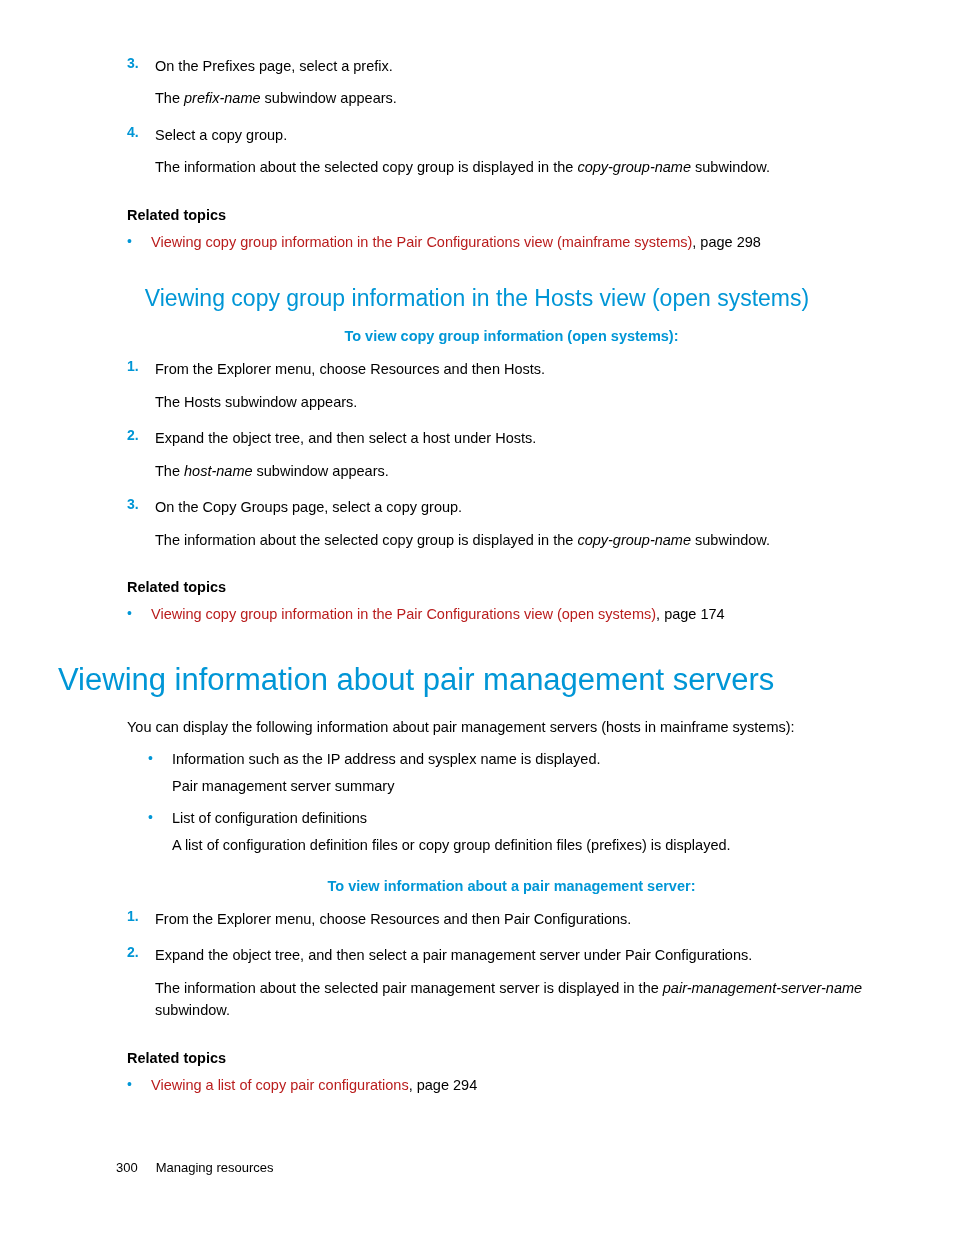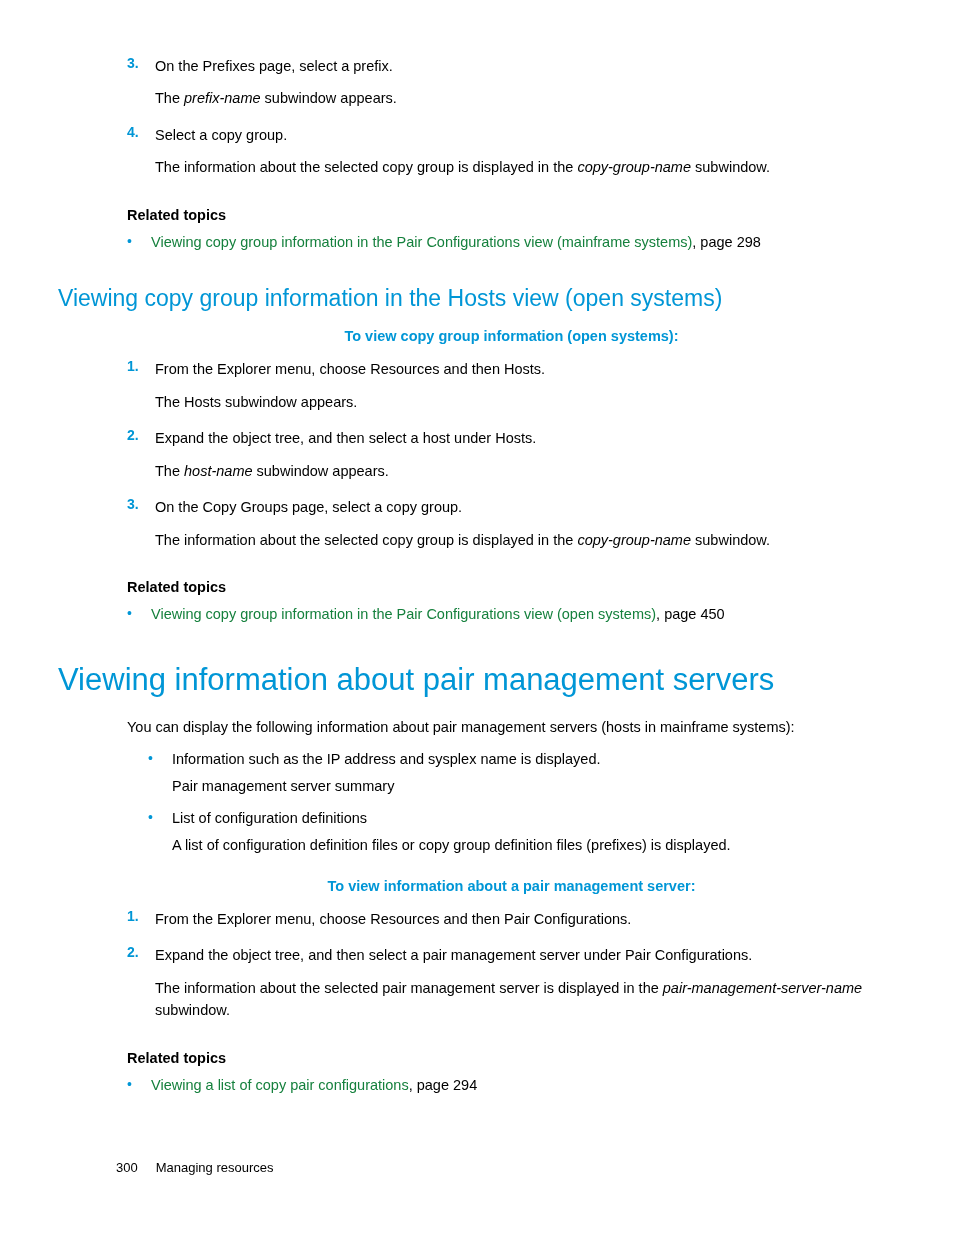--- a/index.html
+++ b/index.html
@@ -62,28 +62,29 @@
     line-height: 1.55;
   }
   .bullet-body {
     font-size: 14.5px;
     line-height: 1.55;
   }
   .bullet-body p {
     margin: 0 0 4px 0;
   }
   .link {
-    color: #15803d;
+    color: #b91c1c;
     text-decoration: none;
   }
   .h2 {
     font-size: 23px;
     color: #0096d6;
     font-weight: normal;
     margin: 32px 0 16px 0;
+    text-align: center;
   }
   .h1 {
     font-size: 31px;
     color: #0096d6;
     font-weight: normal;
     margin: 36px 0 18px 0;
   }
   .blue-lead {
     color: #0096d6;
     font-weight: bold;
@@ -157,21 +158,21 @@
     <div class="ol-num">3.</div>
     <div class="ol-body">
       <p class="first"><span>On the </span><span class="bold">Copy Groups</span><span> page, select a copy group.</span></p>
       <p><span>The information about the selected copy group is displayed in the </span><span class="italic">copy-group-name</span><span> subwindow.</span></p>
     </div>
   </div>
 
   <div class="related-heading">Related topics</div>
   <div class="bullet-item">
     <div class="bullet-dot">•</div>
-    <div class="bullet-body"><a class="link">Viewing copy group information in the Pair Configurations view (open systems)</a><span>, page 450</span></div>
+    <div class="bullet-body"><a class="link">Viewing copy group information in the Pair Configurations view (open systems)</a><span>, page 174</span></div>
   </div>
 
   <h1 class="h1">Viewing information about pair management servers</h1>
 
   <p class="para">You can display the following information about pair management servers (hosts in mainframe systems):</p>
 
   <div class="bullet-item inner">
     <div class="bullet-dot">•</div>
     <div class="bullet-body">
       <p>Information such as the IP address and sysplex name is displayed.</p>

